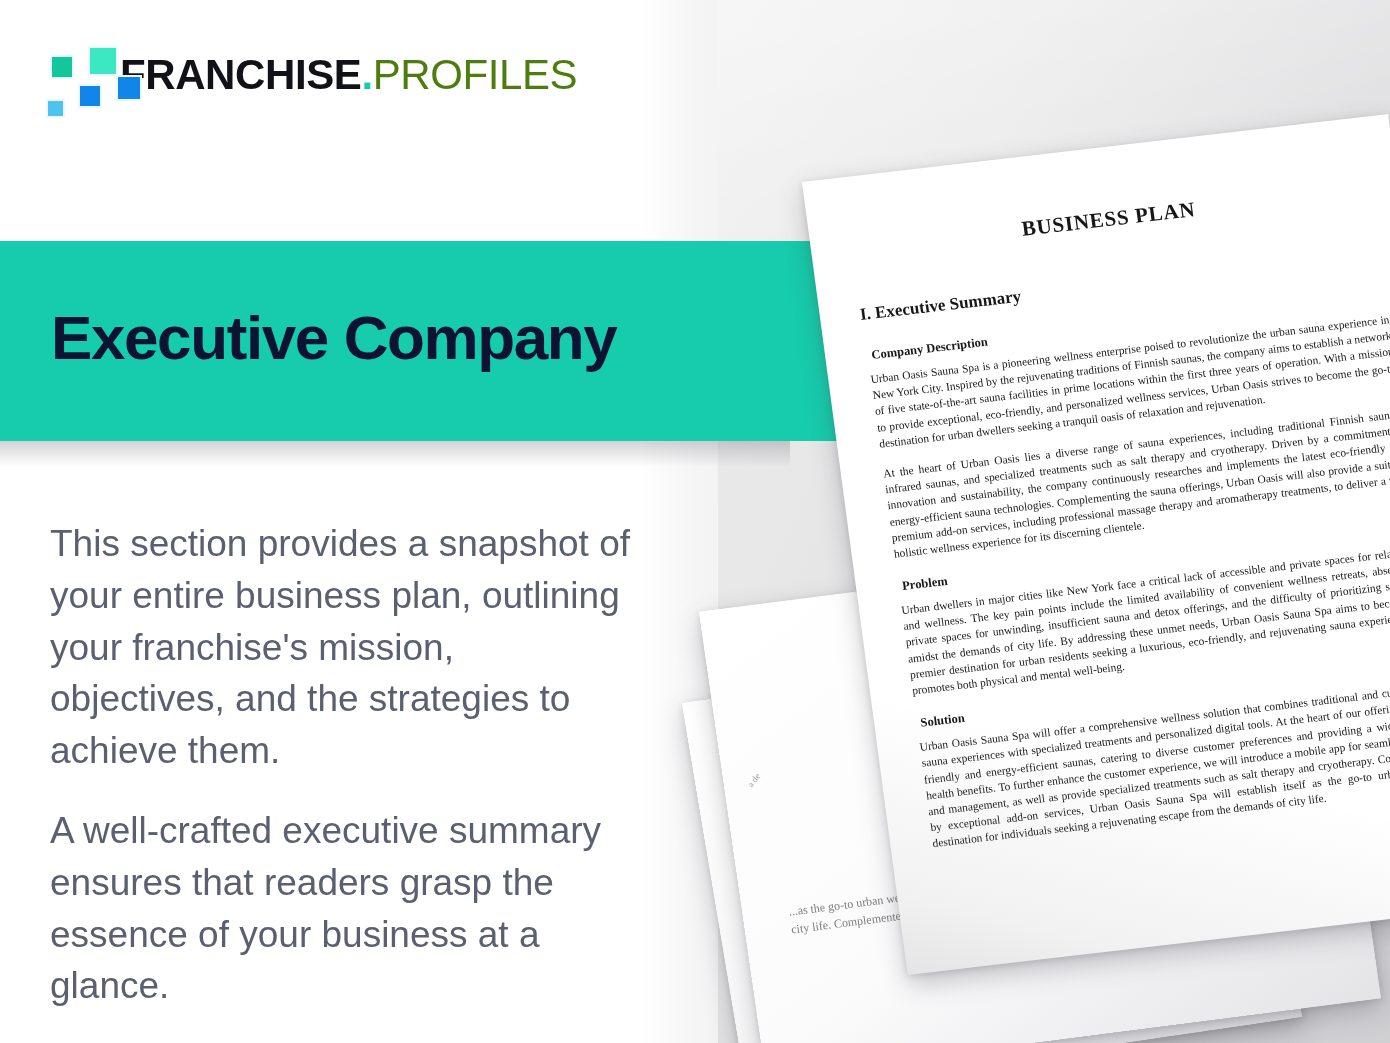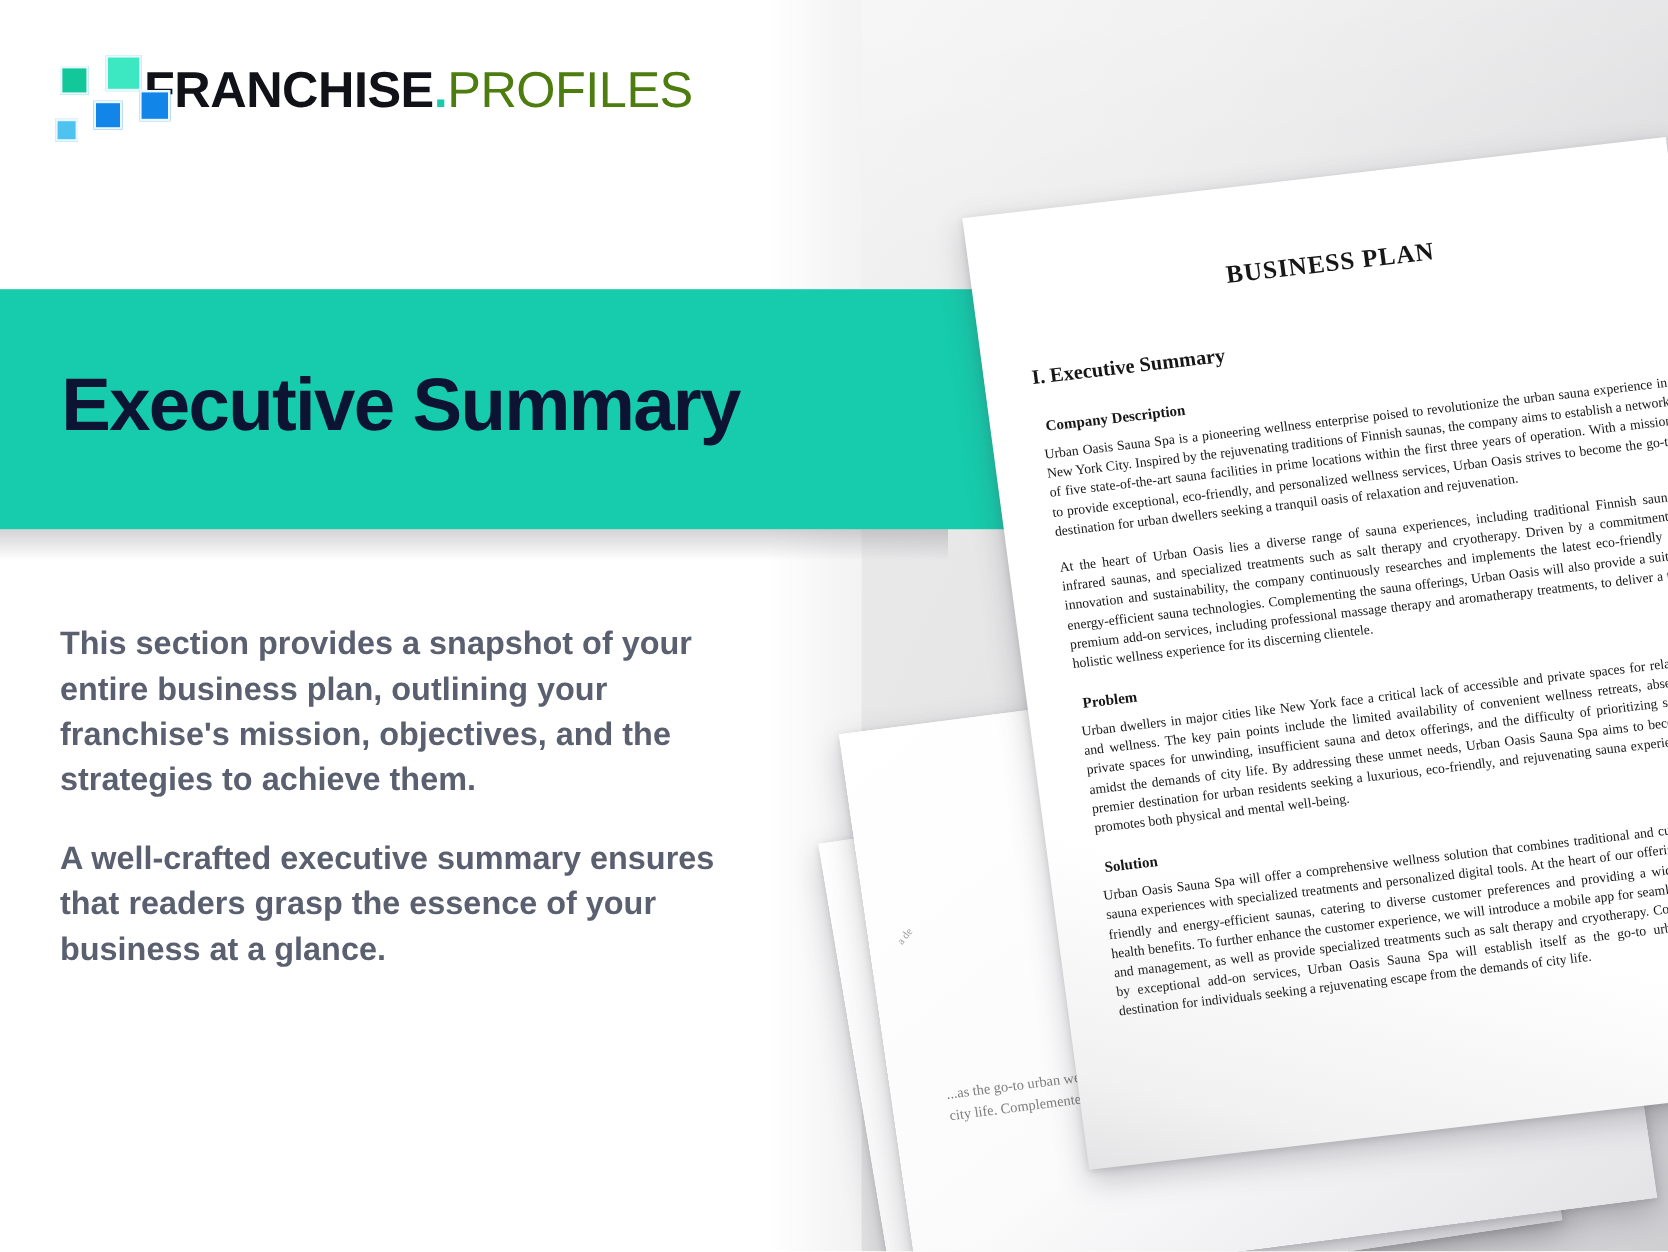--- a/index.html
+++ b/index.html
@@ -54,22 +54,22 @@
   }
   .title-text {
     position:absolute; left:51px; top:305px; width:700px;
     font-size:62px; font-weight:bold; letter-spacing:-1.4px;
     color:#0D1333; line-height:1.05; white-space:nowrap;
   }
 
   
   .body-copy { position:absolute; left:50px; top:518px; width:580px; }
   .body-copy p {
-    font-size:27px; line-height:1.40; color:#5b6070;
-    font-weight:700; margin-bottom:28px;
+    font-size:37px; line-height:1.40; color:#5b6070;
+    font-weight:400; margin-bottom:28px;
   }
   .body-copy p:last-child { margin-bottom:0; }
 
   
   .doc-stack { position:absolute; left:700px; top:120px; width:690px; height:923px; }
 
   .page {
     position:absolute; background:#fff;
     box-shadow: 0 10px 26px rgba(70,70,80,.30), 0 2px 6px rgba(70,70,80,.18);
   }
@@ -139,21 +139,21 @@
       <i class="lm2"></i>
       <i class="lm3"></i>
       <i class="lm4"></i>
       <i class="lm5"></i>
     </div>
     <div class="logo-text"><span class="bold">FRANCHISE</span><span class="dot">.</span><span class="thin">PROFILES</span></div>
   </div>
 
   <div class="title-band"></div>
   <div class="title-band-shadow"></div>
-  <div class="title-text">Executive Summary</div>
+  <div class="title-text">Executive Company</div>
 
   <div class="body-copy">
     <p>This section provides a snapshot of your entire business plan, outlining your franchise's mission, objectives, and the strategies to achieve them.</p>
     <p>A well-crafted executive summary ensures that readers grasp the essence of your business at a glance.</p>
   </div>
 
   <div class="doc-stack">
 
     <div class="page page-back"></div>
 

